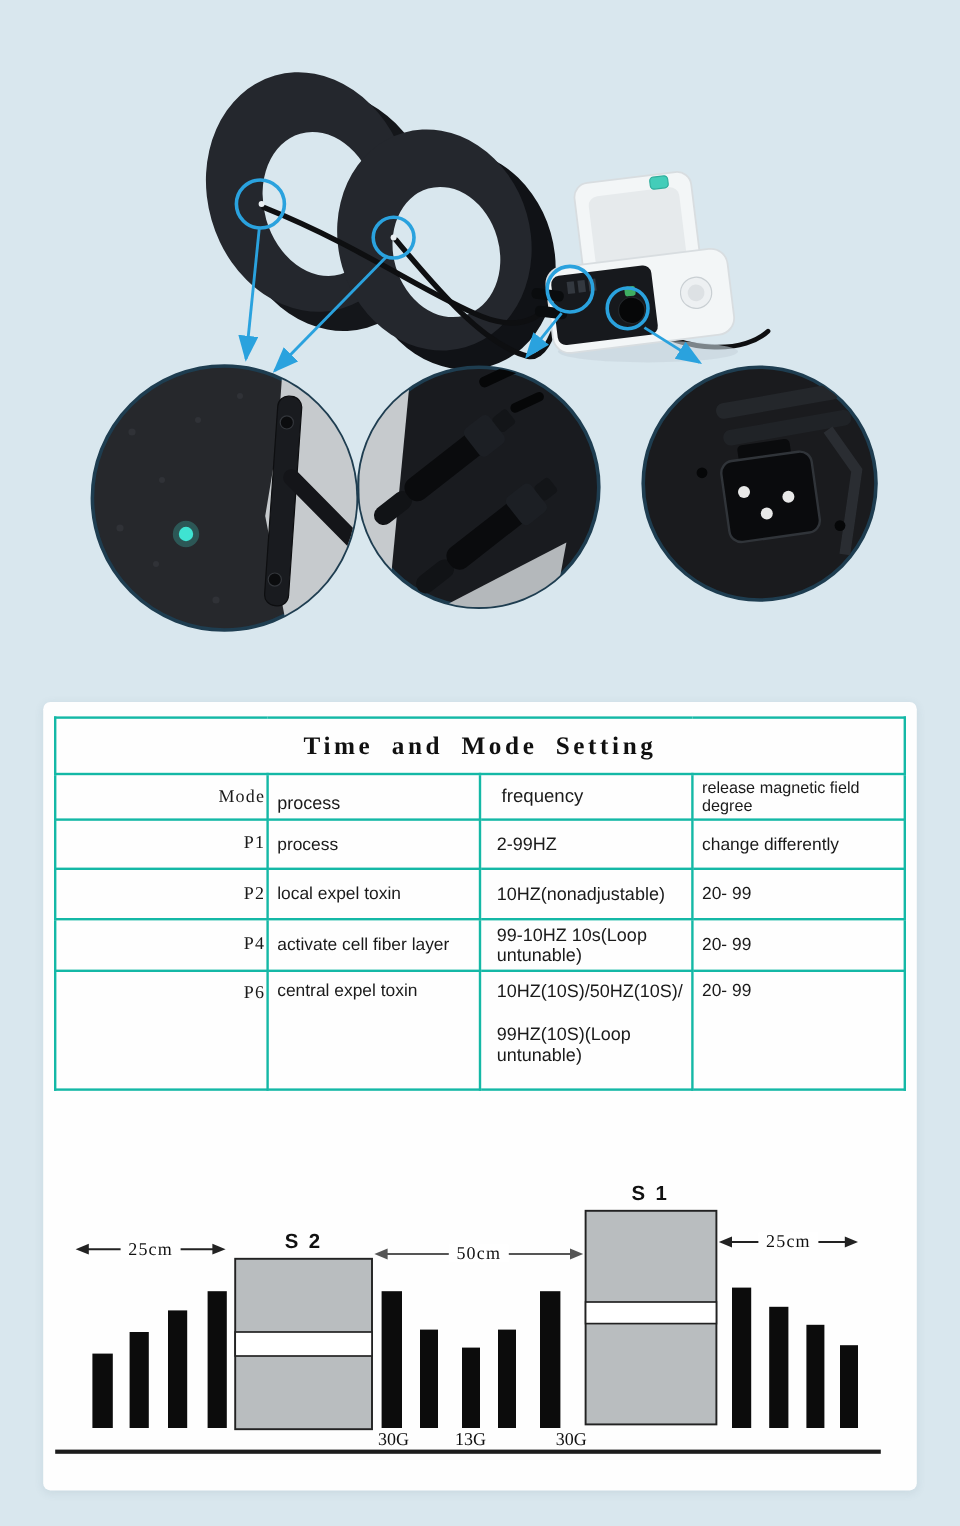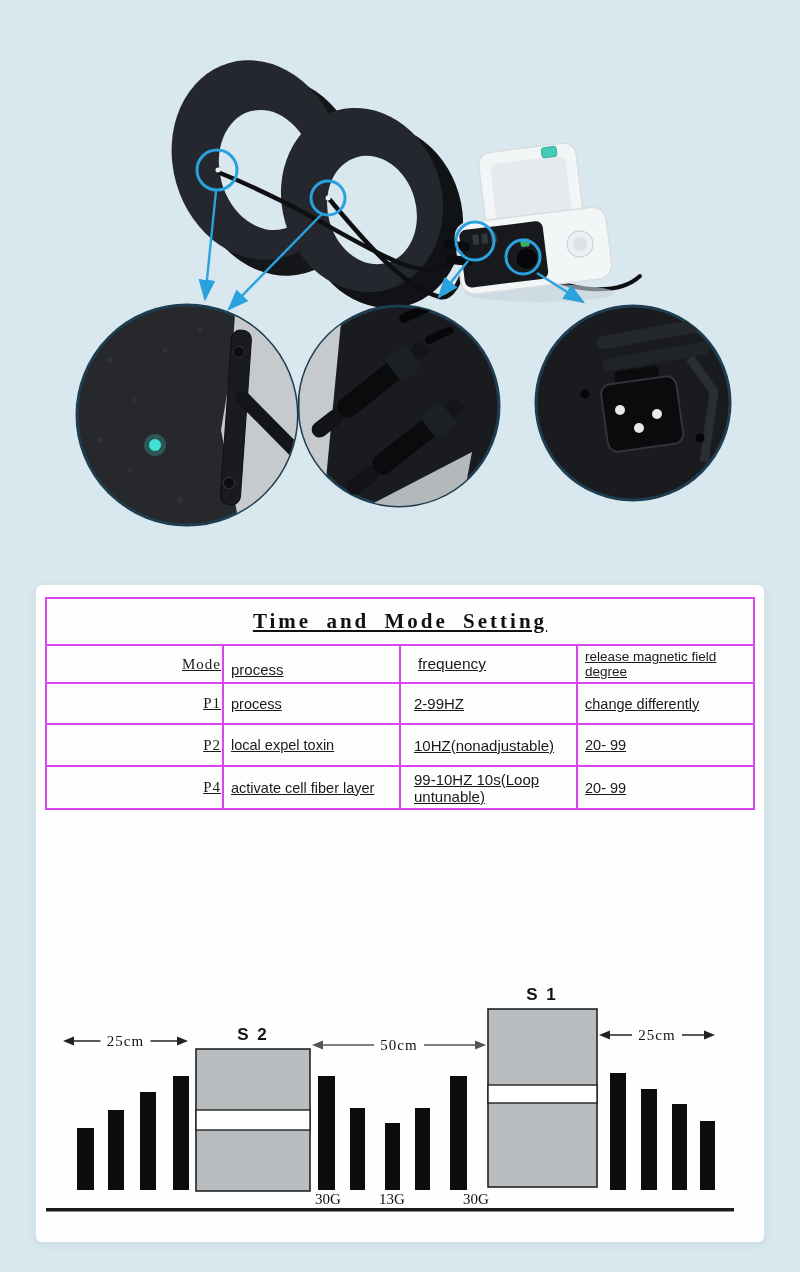--- a/index.html
+++ b/index.html
@@ -12,21 +12,21 @@
   #product-area{position:absolute;left:0;top:0;width:800px;height:560px;}
   #spec-panel{
     position:absolute;left:36px;top:585px;width:728px;height:657px;
     background:#fefefe;border-radius:6px;
     box-shadow:0 2px 8px rgba(60,90,110,.10);
   }
   table.spec{
     position:absolute;left:9px;top:12px;width:710px;
     border-collapse:collapse;table-layout:fixed;
   }
-  table.spec td{border:2px solid #d946ef;overflow:hidden;text-decoration:underline;}
+  table.spec td{border:2px solid #14b8a6;overflow:hidden;}
   td.c-mode{width:66px;text-align:right;font-family:"Liberation Serif", serif;font-size:15px;letter-spacing:1px;}
   td.c-process{width:214px;padding-left:7px;font-size:14.5px;}
   td.c-freq{width:264px;padding-left:13px;font-size:15px;}
   td.c-degree{width:164px;padding-left:7px;font-size:14.5px;}
   tr.r-title td{
     height:43px;text-align:center;font-family:"Liberation Serif", serif;
     font-size:21px;font-weight:bold;letter-spacing:3px;word-spacing:7px;color:#111;
   }
   tr.r-head{height:38px;}
   tr.r-head .c-process{vertical-align:bottom;padding-bottom:4px;font-size:15px;}
@@ -202,20 +202,29 @@
     <tr class="r2">
       <td class="c-mode">P2</td>
       <td class="c-process">local expel toxin</td>
       <td class="c-freq">10HZ(nonadjustable)</td>
       <td class="c-degree">20- 99</td>
     </tr>
     <tr class="r4">
       <td class="c-mode">P4</td>
       <td class="c-process">activate cell fiber layer</td>
       <td class="c-freq">99-10HZ 10s(Loop untunable)</td>
+      <td class="c-degree">20- 99</td>
+    </tr>
+    <tr class="r6">
+      <td class="c-mode">P6</td>
+      <td class="c-process">central expel toxin</td>
+      <td class="c-freq">
+        <div>10HZ(10S)/50HZ(10S)/</div>
+        <div class="freq-line2">99HZ(10S)(Loop untunable)</div>
+      </td>
       <td class="c-degree">20- 99</td>
     </tr>
   </tbody>
     </table>
 
   <svg id="diagram-svg" viewBox="0 0 728 282" width="728" height="282" xmlns="http://www.w3.org/2000/svg">
       <rect x="160" y="89" width="114" height="142" fill="#b9bdbf" stroke="#222" stroke-width="1.6"></rect>
       <rect x="160" y="150" width="114" height="20" fill="#ffffff" stroke="#222" stroke-width="1.4"></rect>
       <text x="217" y="80" text-anchor="middle" fill="#111" font-family="&quot;Liberation Sans&quot;, sans-serif" font-size="17" font-weight="600" letter-spacing="2px">S 2</text>
       <rect x="452" y="49" width="109" height="178" fill="#b9bdbf" stroke="#222" stroke-width="1.6"></rect>

